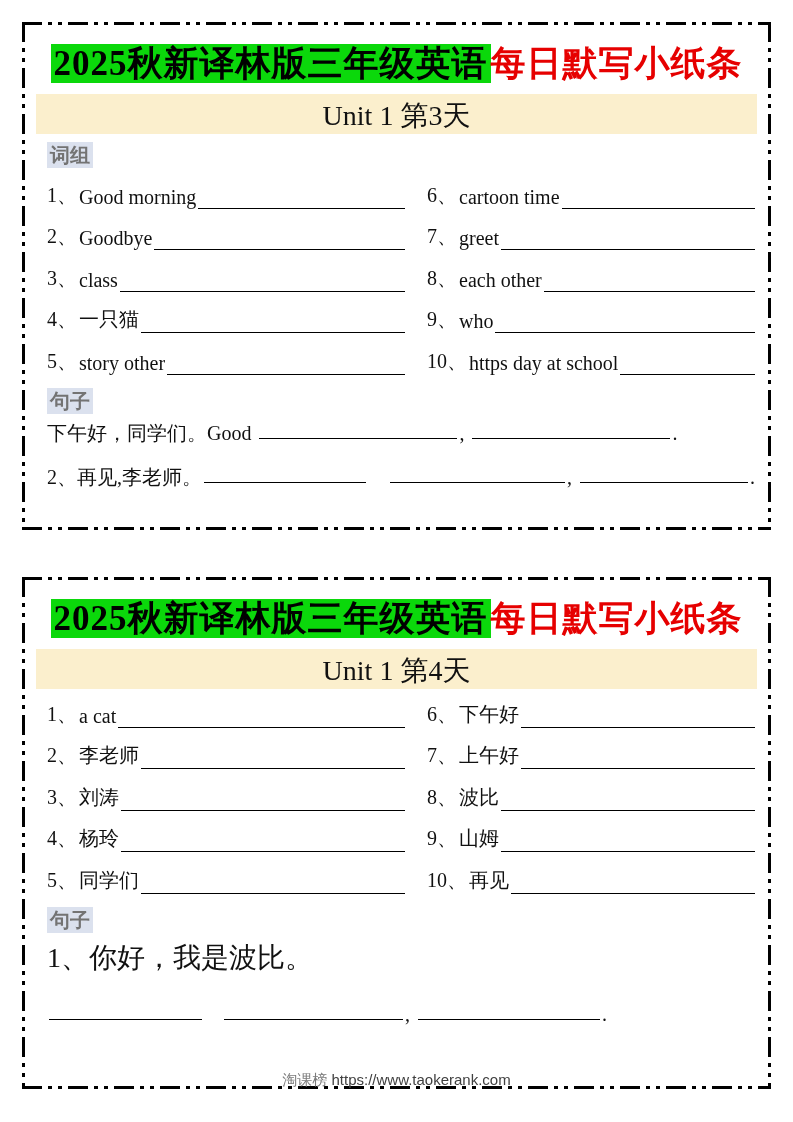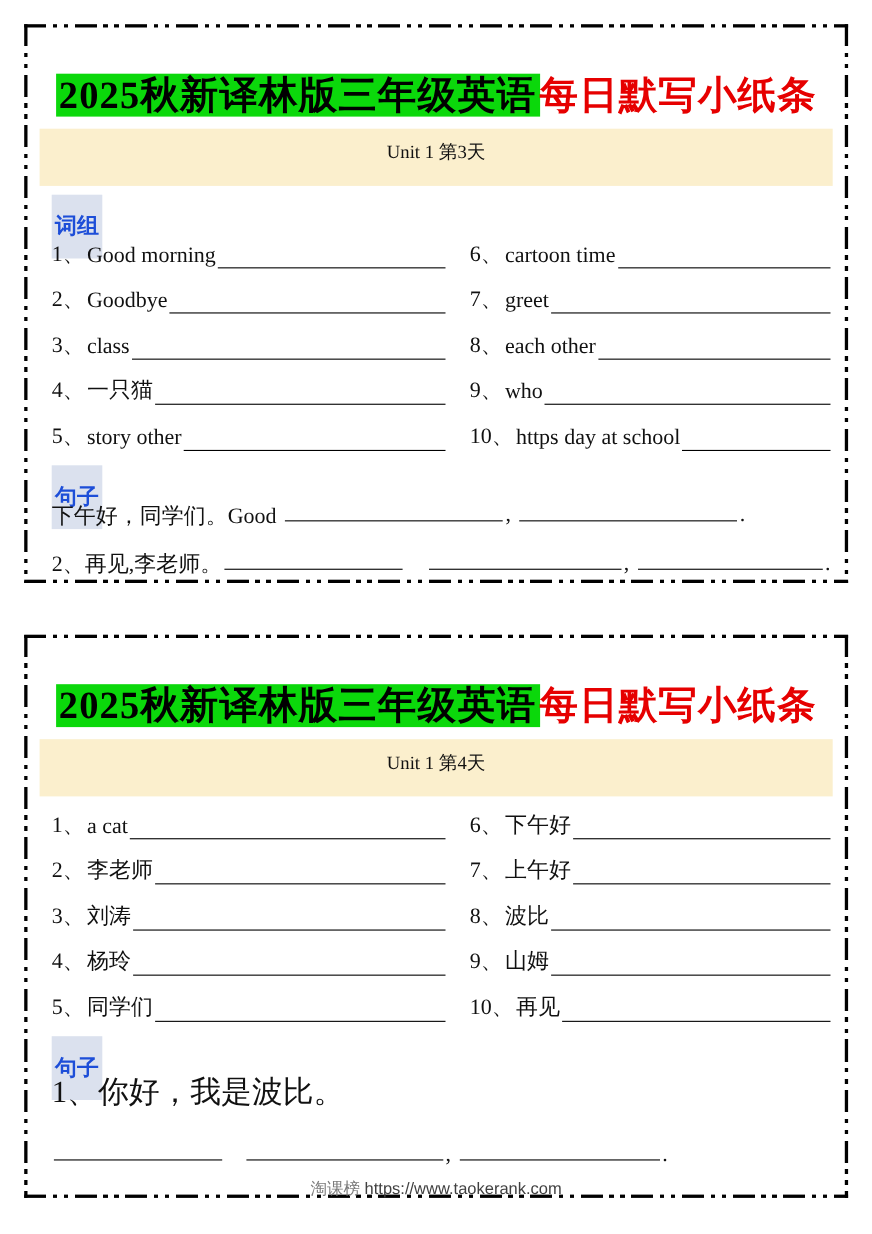--- a/index.html
+++ b/index.html
@@ -30,46 +30,46 @@
     top:0; bottom:0; width:3px;
     background:repeating-linear-gradient(180deg,
       #000 0 20px, transparent 20px 26px,
       #000 26px 30px, transparent 30px 36px,
       #000 36px 40px, transparent 40px 46px);
   }
   .edge.l { left:0; } .edge.r { right:0; }
 
   
   .title {
-    margin-top:41px;
+    margin-top:18px;
     text-align:center;
     font-size:35px; line-height:48px; font-weight:900;
     letter-spacing:1px;
     white-space:nowrap;
   }
   .title .hl-green { background:#0bd80b; color:#000; padding:0 3px; }
   .title .hl-red   { color:#e60000; }
 
   .unit-bar {
     margin:6px 14px 0 14px;
-    height:52px;
+    height:40px;
     background:#fbefcd;
     text-align:center;
-    font-size:17px; line-height:44px;
+    font-size:28px; line-height:44px;
     color:#111;
   }
 
   .sec-label-row { margin:8px 0 0 25px; height:28px; }
   .sec-label {
     display:inline-block;
     background:#dbe1ee;
-    color:#1d4ed8;
+    color:#737373;
     font-weight:bold;
     font-size:20px; line-height:26px;
-    padding:16px 3px;
+    padding:0 3px;
   }
 
   
   .cols { display:flex; padding:2px 16px 0 25px; }
   .col  { list-style:none; }
   .col.left  { width:358px; }
   .col.right { flex:1; margin-left:22px; }
   .item {
     display:flex; align-items:flex-end;
     height:41.5px; padding-bottom:5px;

